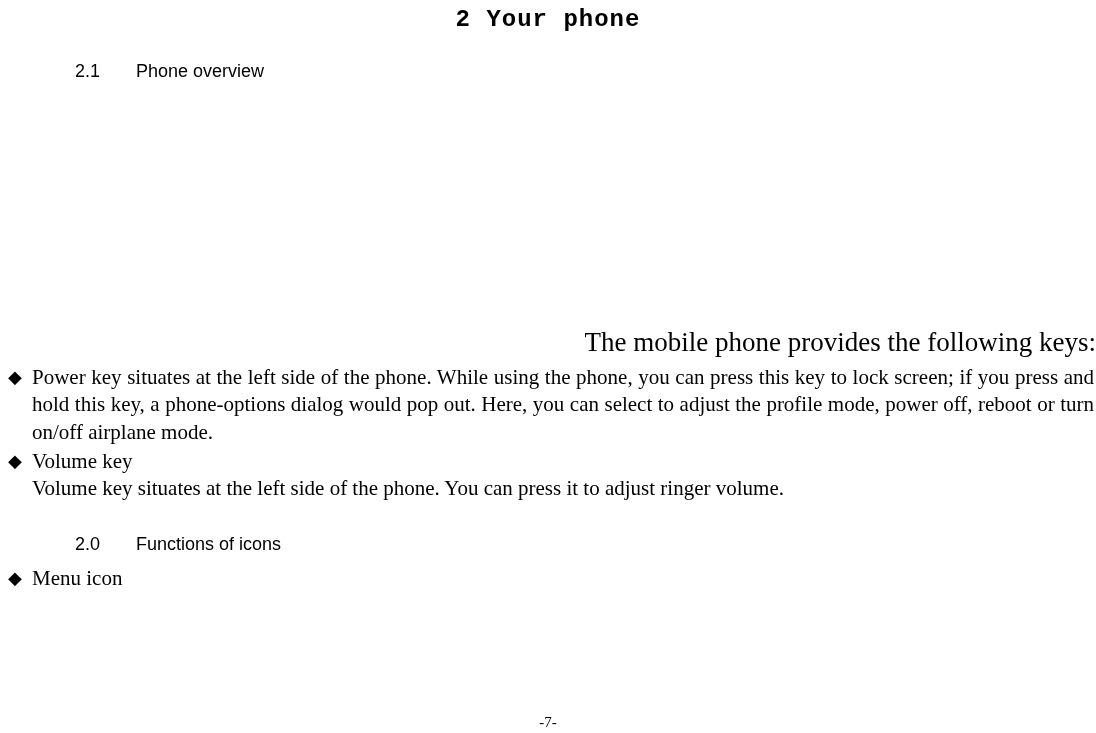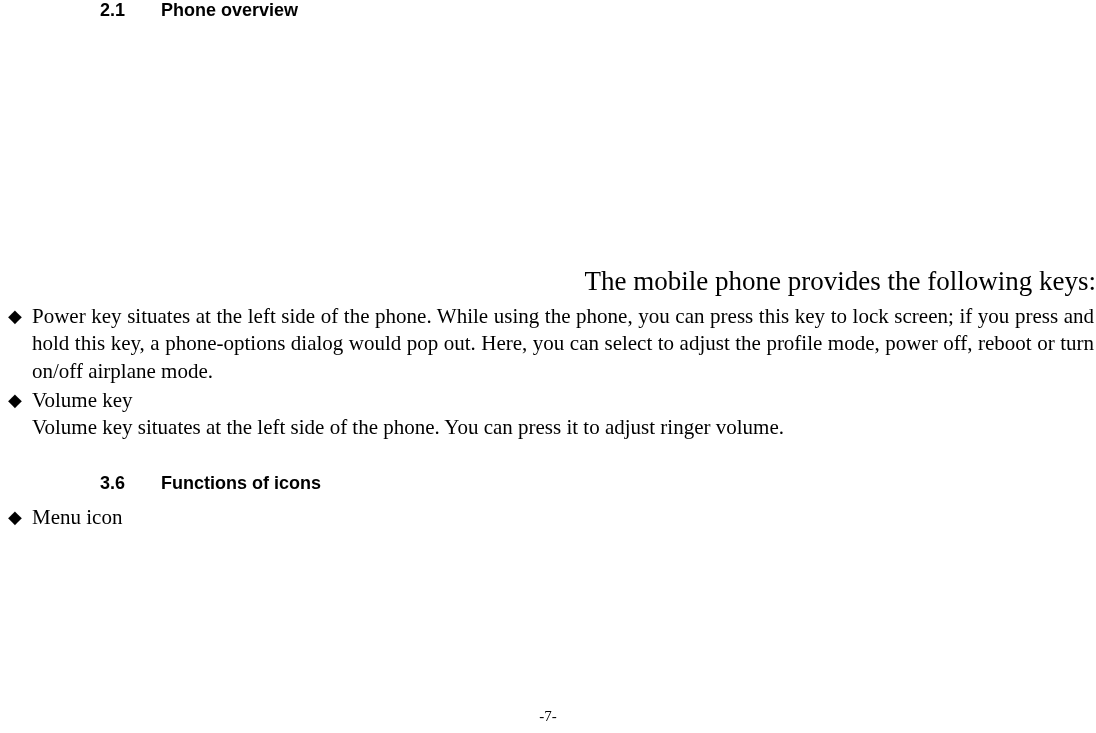--- a/index.html
+++ b/index.html
@@ -25,23 +25,23 @@
       text-align: center;
       font-family: "Courier New", Courier, monospace;
       font-weight: bold;
       font-size: 24px;
       letter-spacing: 1px;
       margin-top: 6px;
       margin-bottom: 28px;
     }
     .section-heading {
       font-family: Arial, Helvetica, sans-serif;
-      font-weight: bold;
+      font-weight: normal;
       font-size: 18px;
-      margin-left: 100px;
+      margin-left: 75px;
       margin-bottom: 10px;
     }
     .section-heading .num {
       display: inline-block;
       width: 56px;
     }
     .gap-1 {
       height: 235px;
     }
     .intro-text {
@@ -96,20 +96,21 @@
       text-align: center;
       font-size: 15px;
       font-family: "Times New Roman", Times, serif;
     }
   </style>
 </head>
 <body>
 
 <div class="page">
 
+  <h1 class="chapter-title">2 Your phone</h1>
 
   <h2 class="section-heading">
     <span class="num">2.1</span>
     <span>Phone overview</span>
   </h2>
 
   <div class="gap-1"></div>
 
 
   <p class="intro-text">The mobile phone provides the following keys:</p>
@@ -129,21 +130,21 @@
         <div>Volume key</div>
         <div class="volume-desc">Volume key situates at the left side of the phone. You can press it to adjust ringer volume.</div>
       </div>
     </div>
 
   </div>
 
   <div class="section-spacer"></div>
 
   <h2 class="section-heading">
-    <span class="num">3.6</span>
+    <span class="num">2.0</span>
     <span>Functions of icons</span>
   </h2>
 
   <div class="bullet-block">
     <div class="bullet-item">
       <div class="bullet-marker">◆</div>
       <div class="bullet-body">
         <span>Menu icon</span>
       </div>
     </div>

